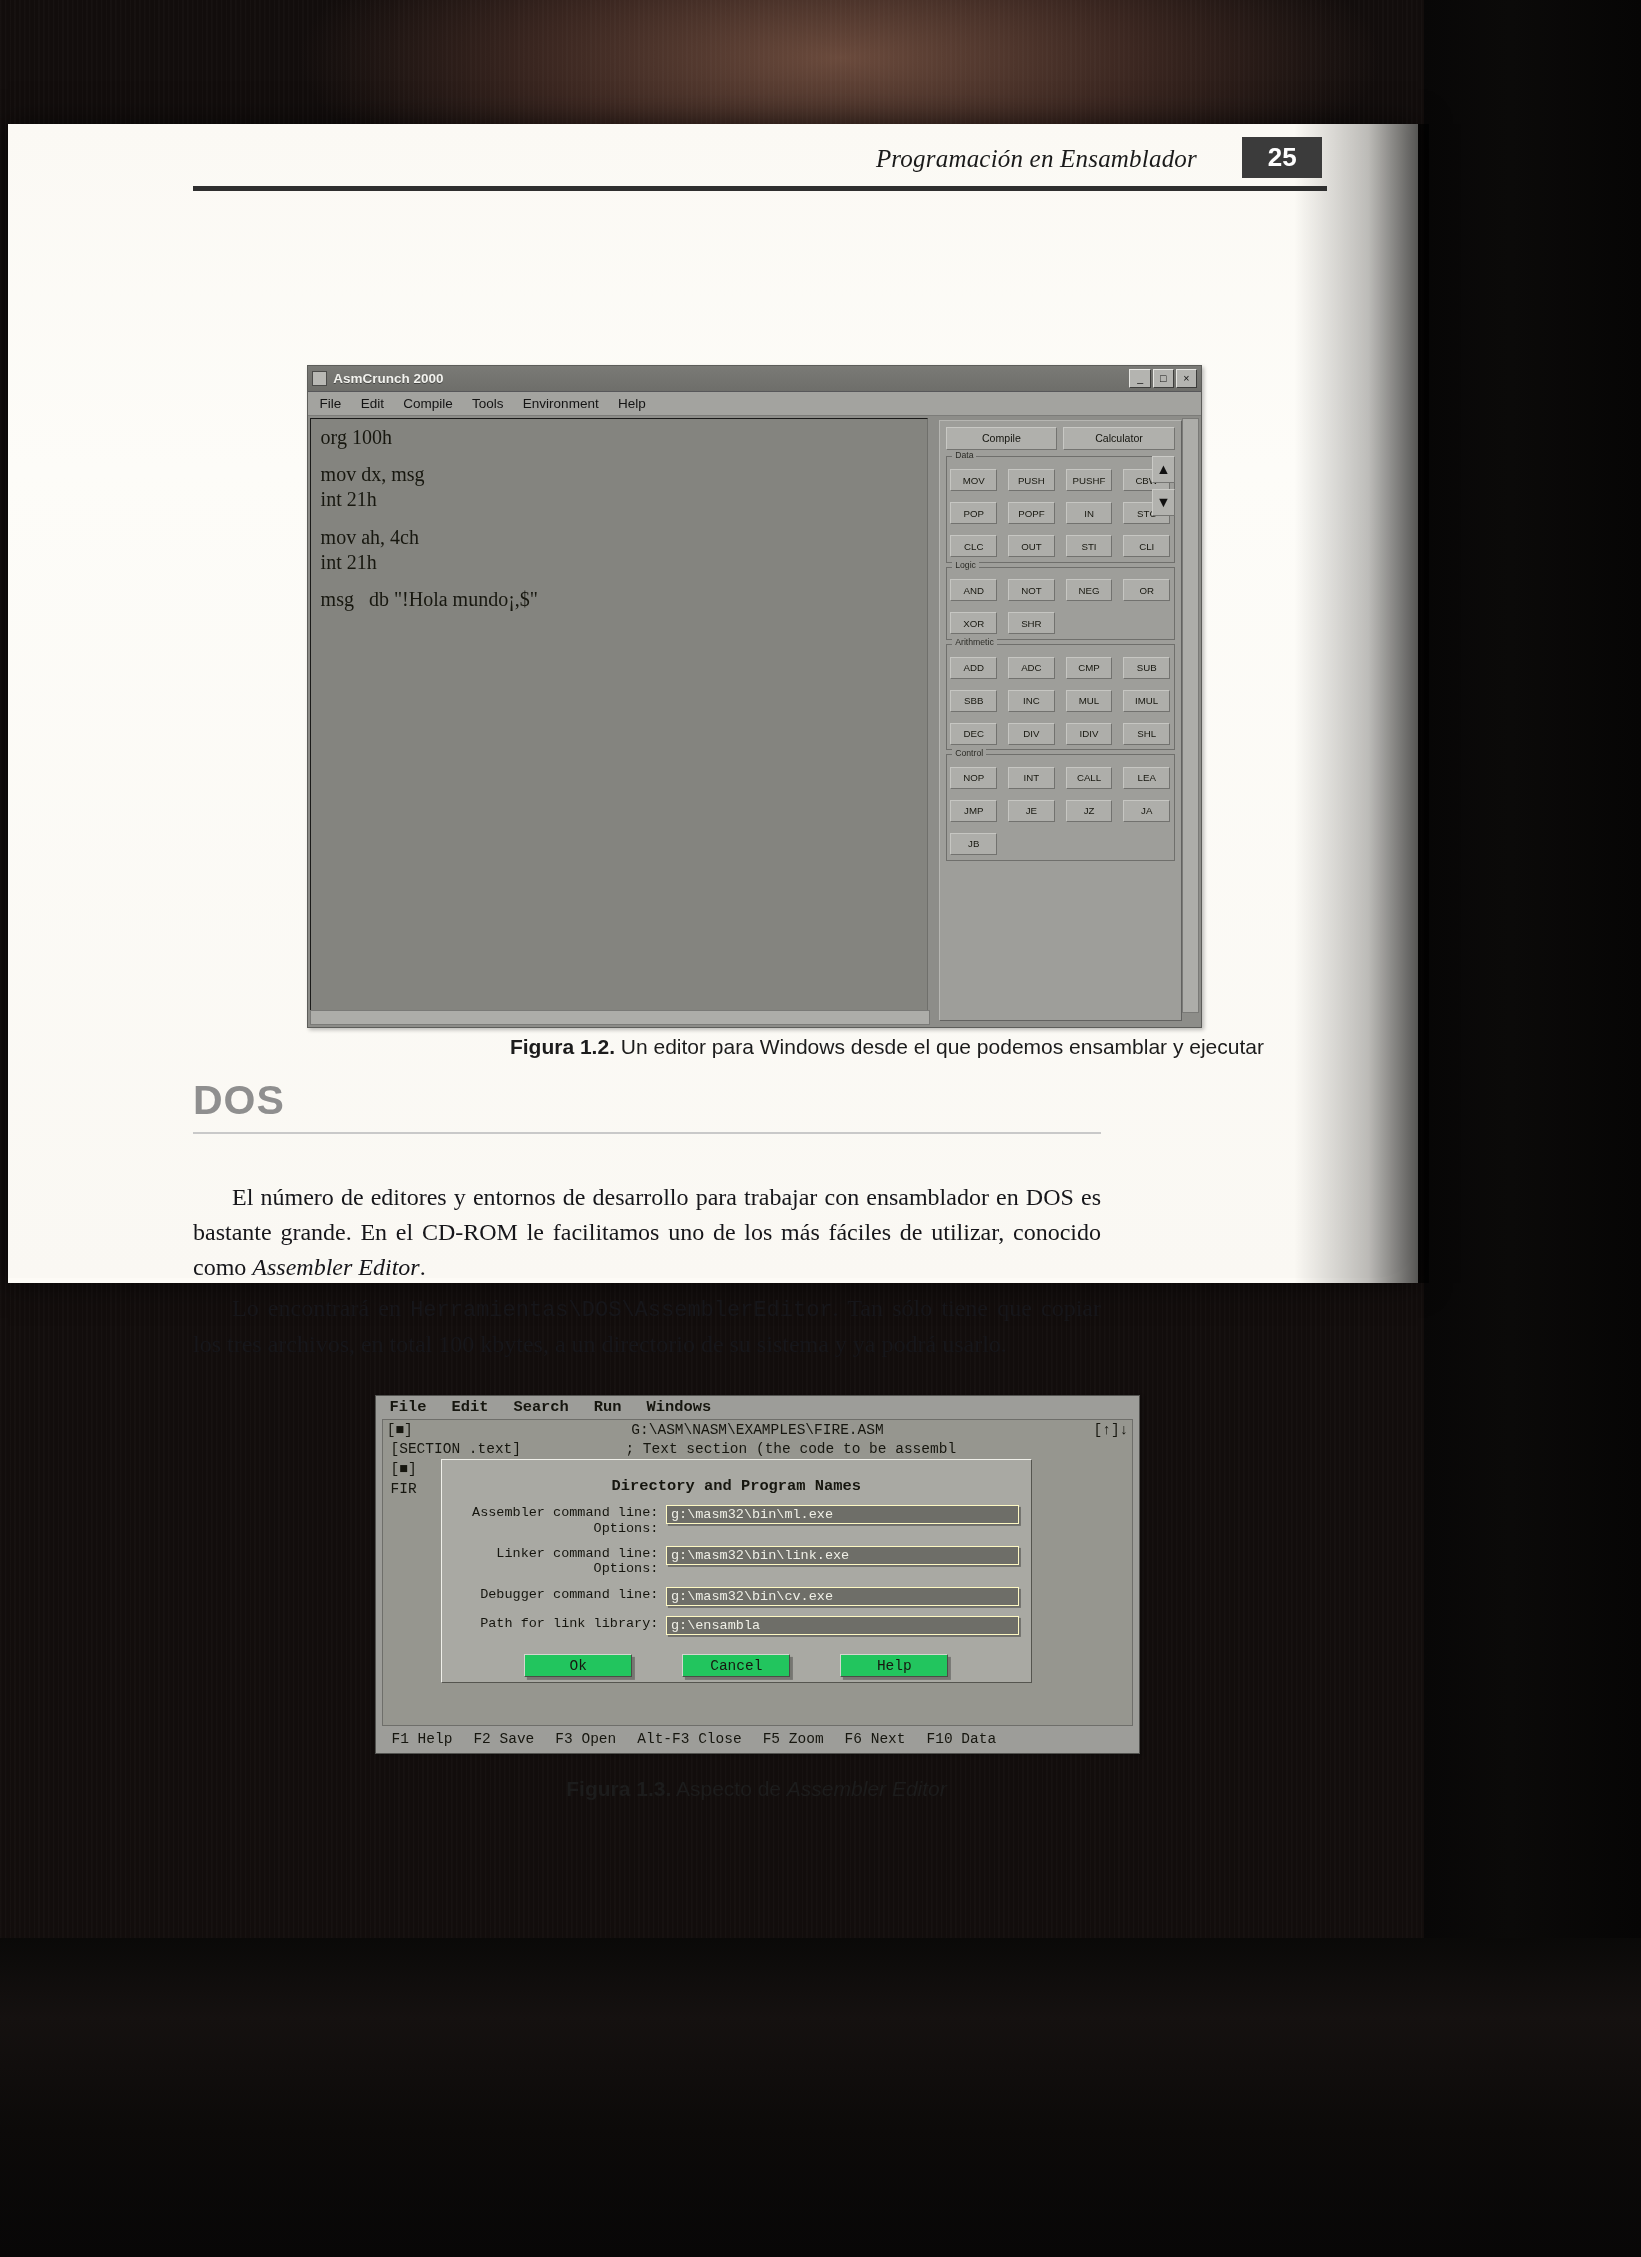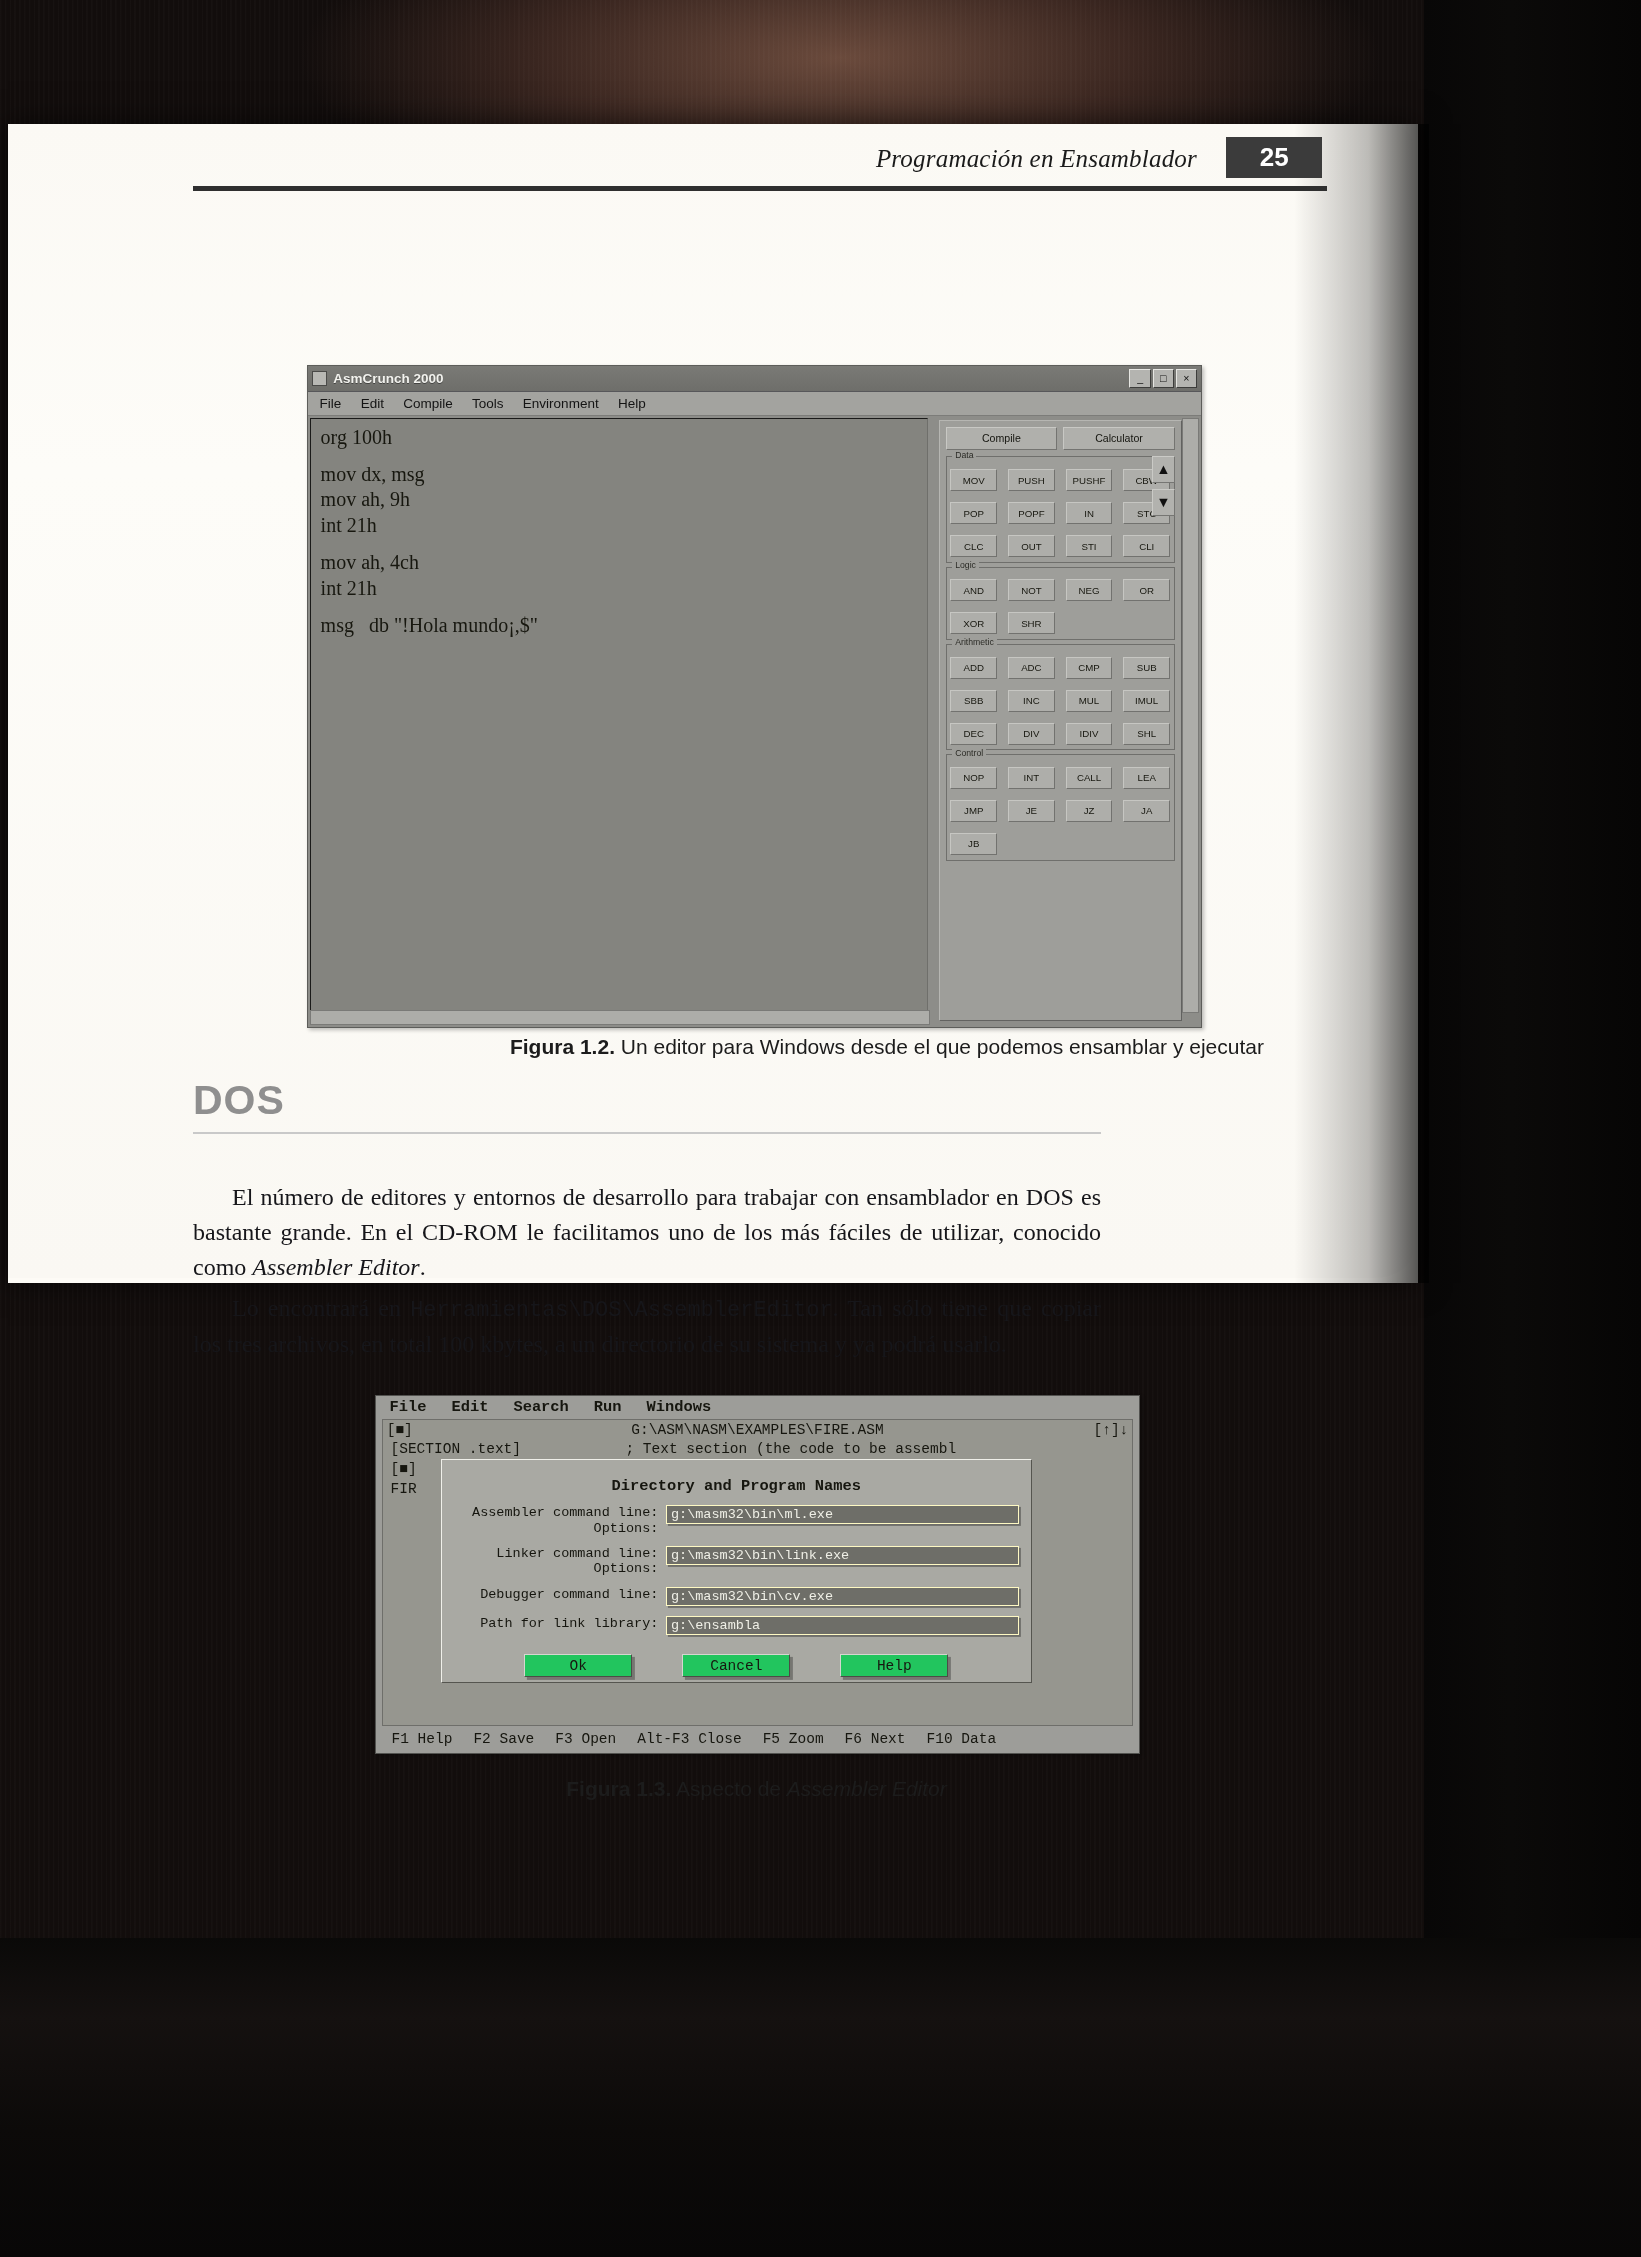--- a/index.html
+++ b/index.html
@@ -29,21 +29,21 @@
     border-bottom-right-radius:39px 27px;
   }
   .sheet-shadow{position:absolute;left:1294px;top:124px;width:135px;height:1159px;
     background:linear-gradient(90deg,rgba(0,0,0,0) 0%,rgba(0,0,0,.25) 55%,rgba(0,0,0,.75) 100%);
     pointer-events:none;}
 
   
   .hdr{position:absolute;left:193px;top:145px;width:1139px;}
   .hdr-title{position:absolute;right:135px;top:0;font-style:italic;font-size:25px;color:#1b1b1b;
     font-family:"Liberation Serif",serif;letter-spacing:0.2px;}
-  .hdr-num{position:absolute;right:9.7px;top:-7.7px;width:96px;height:41px;background:#3b3b3b;
+  .hdr-num{position:absolute;right:9.7px;top:-7.7px;width:80px;height:41px;background:#3b3b3b;
     color:#fff;font-family:"Liberation Sans",sans-serif;font-weight:bold;font-size:26px;
     display:flex;align-items:center;justify-content:center;}
   .hdr-rule{position:absolute;left:0;top:41px;width:1134px;height:4.8px;background:#2f2f2f;}
 
   
   .fig12{position:absolute;left:307px;top:365px;width:893px;height:661px;
     background:#9b9b97;border:1px solid #5d5d5a;
     box-shadow:1.9px 1.9px 3.9px rgba(0,0,0,.25);}
   .win-title{height:25px;background:linear-gradient(180deg,#7a7a76,#6e6e6a);
     display:flex;align-items:center;padding:0 3.9px;border-bottom:1px solid #57575a;}
@@ -155,21 +155,20 @@
     <span>Tools</span>
     <span>Environment</span>
     <span>Help</span>
   </div>
 
   <div class="win-body">
     <div class="code-area">
       <div class="code-line">org 100h</div>
       <div class="code-gap"></div>
       <div class="code-line">mov dx, msg</div>
-      <div class="code-line">mov ah, 9h</div>
       <div class="code-line">int 21h</div>
       <div class="code-gap"></div>
       <div class="code-line">mov ah, 4ch</div>
       <div class="code-line">int 21h</div>
       <div class="code-gap"></div>
       <div class="code-line">msg   db "!Hola mundo¡,$"</div>
     </div>
     <div class="vscroll"></div>
     <div class="hscroll"></div>
 

